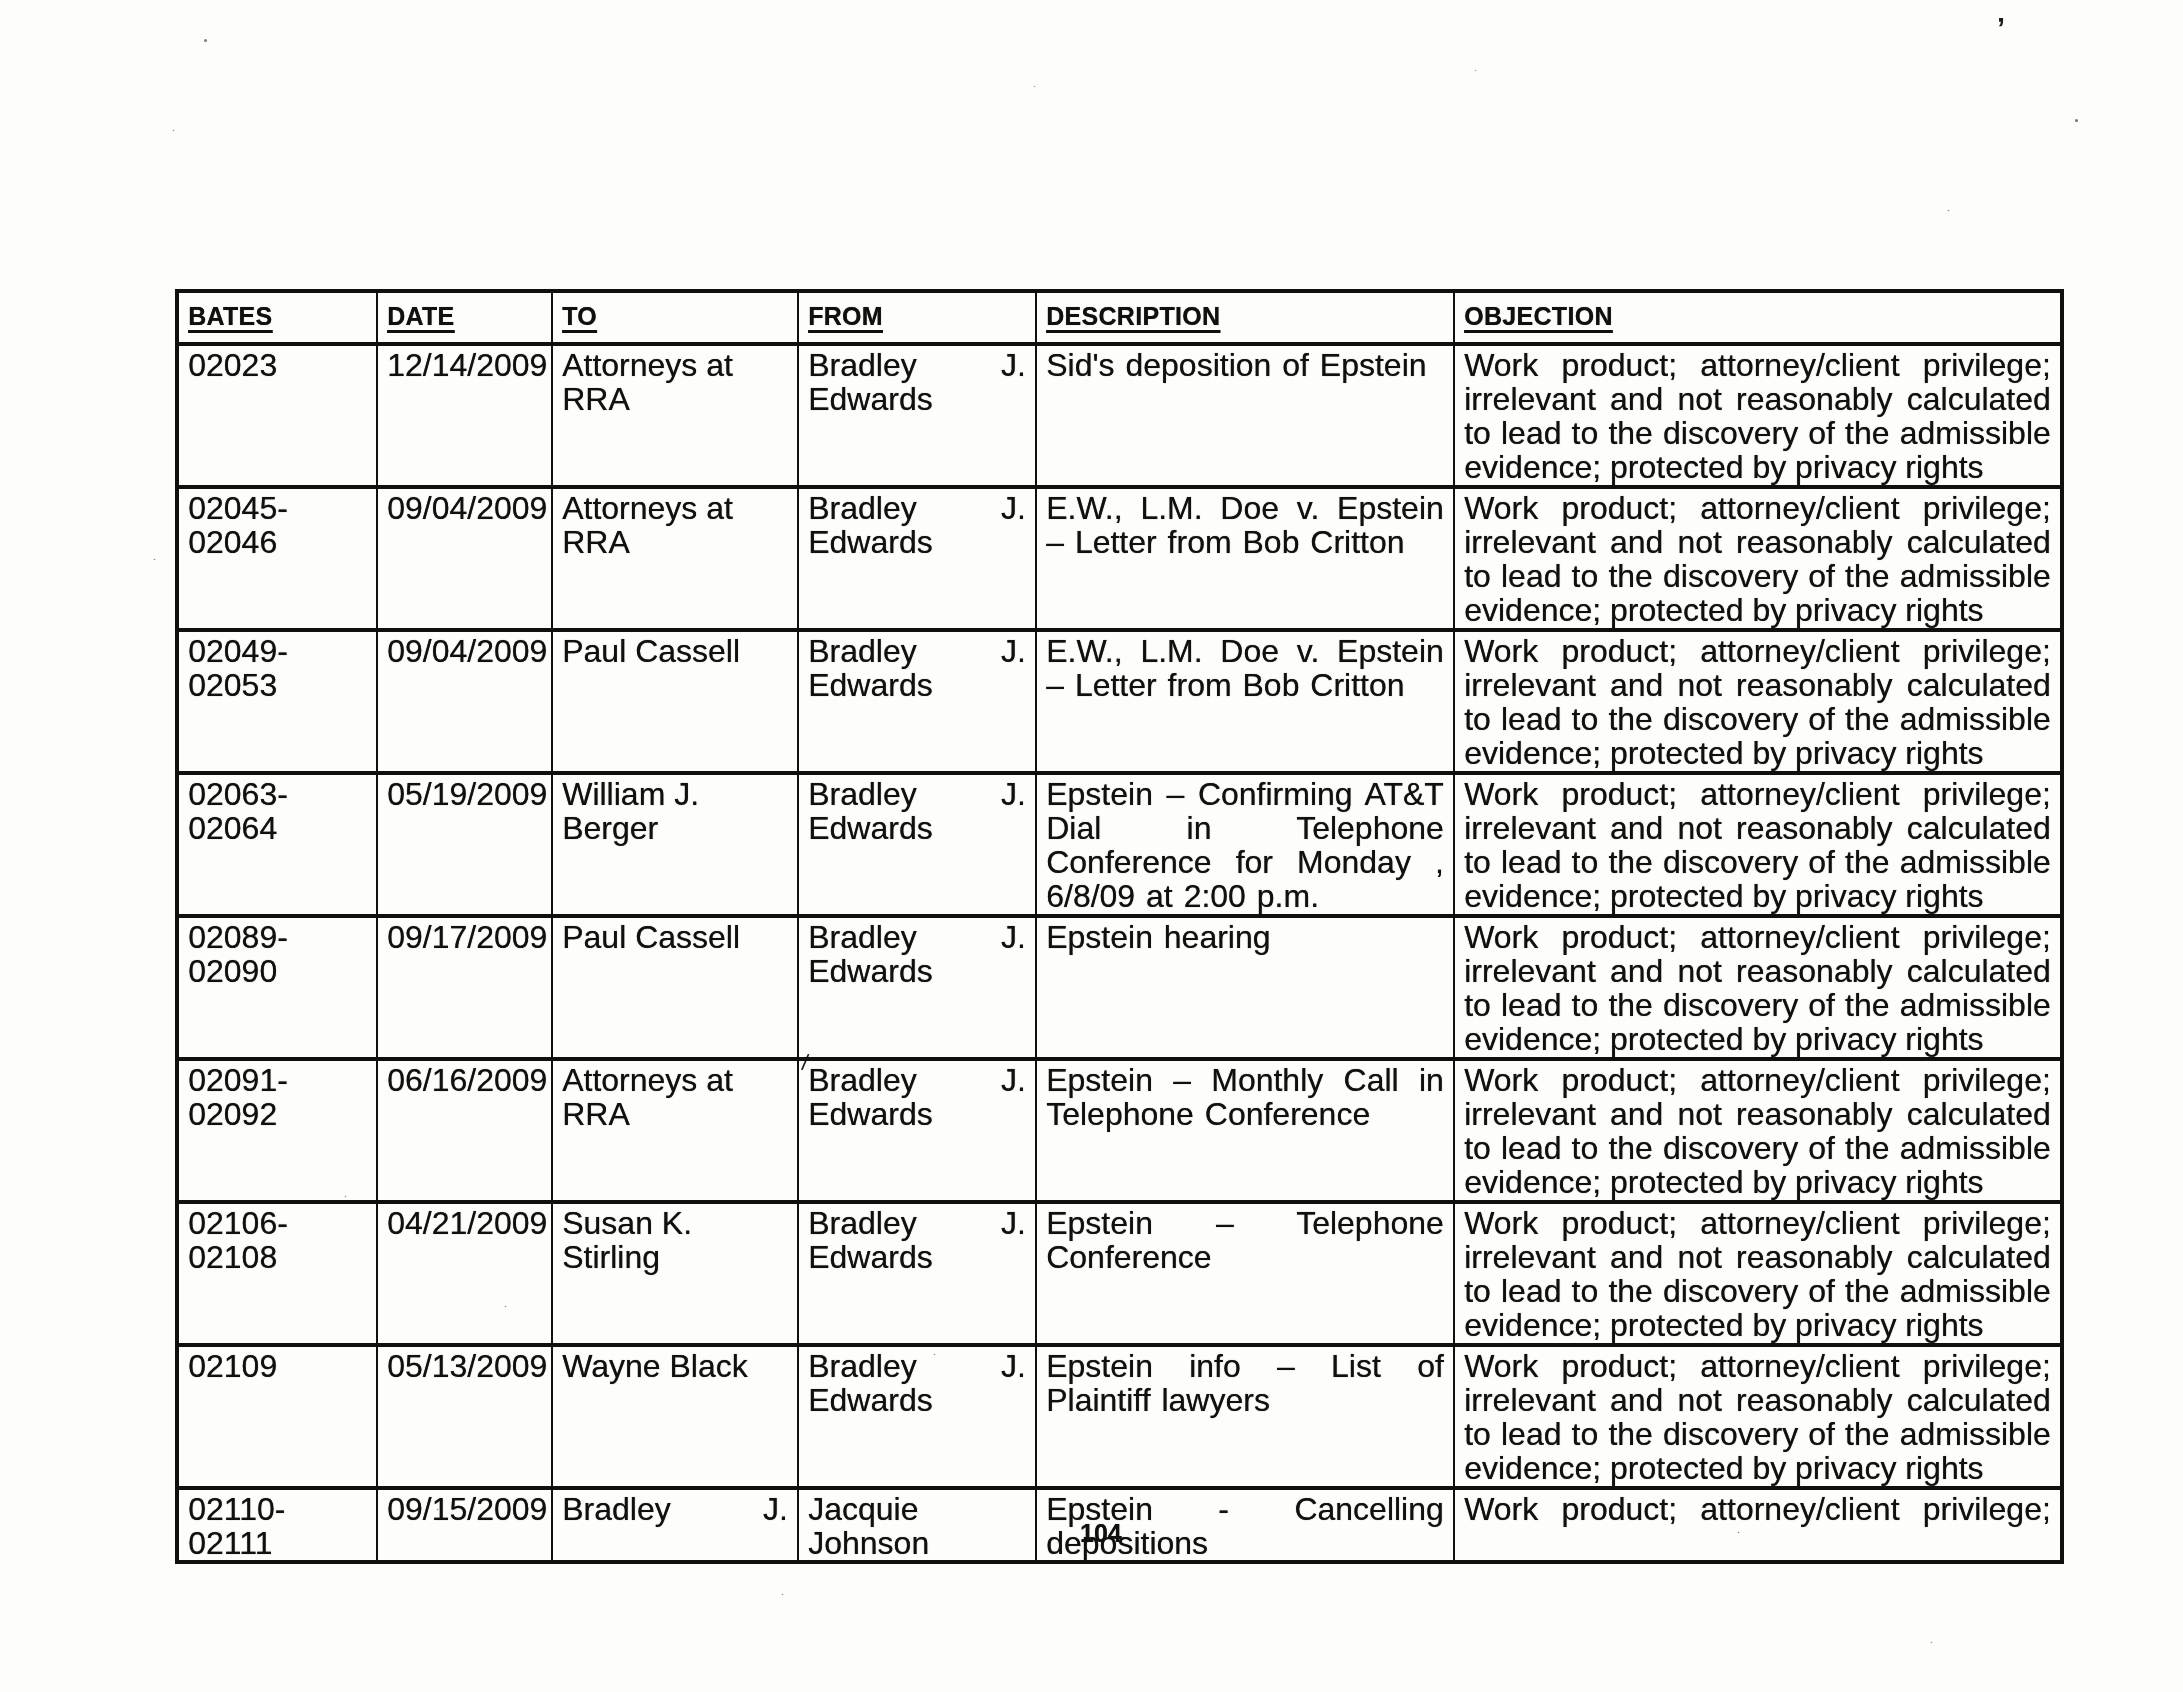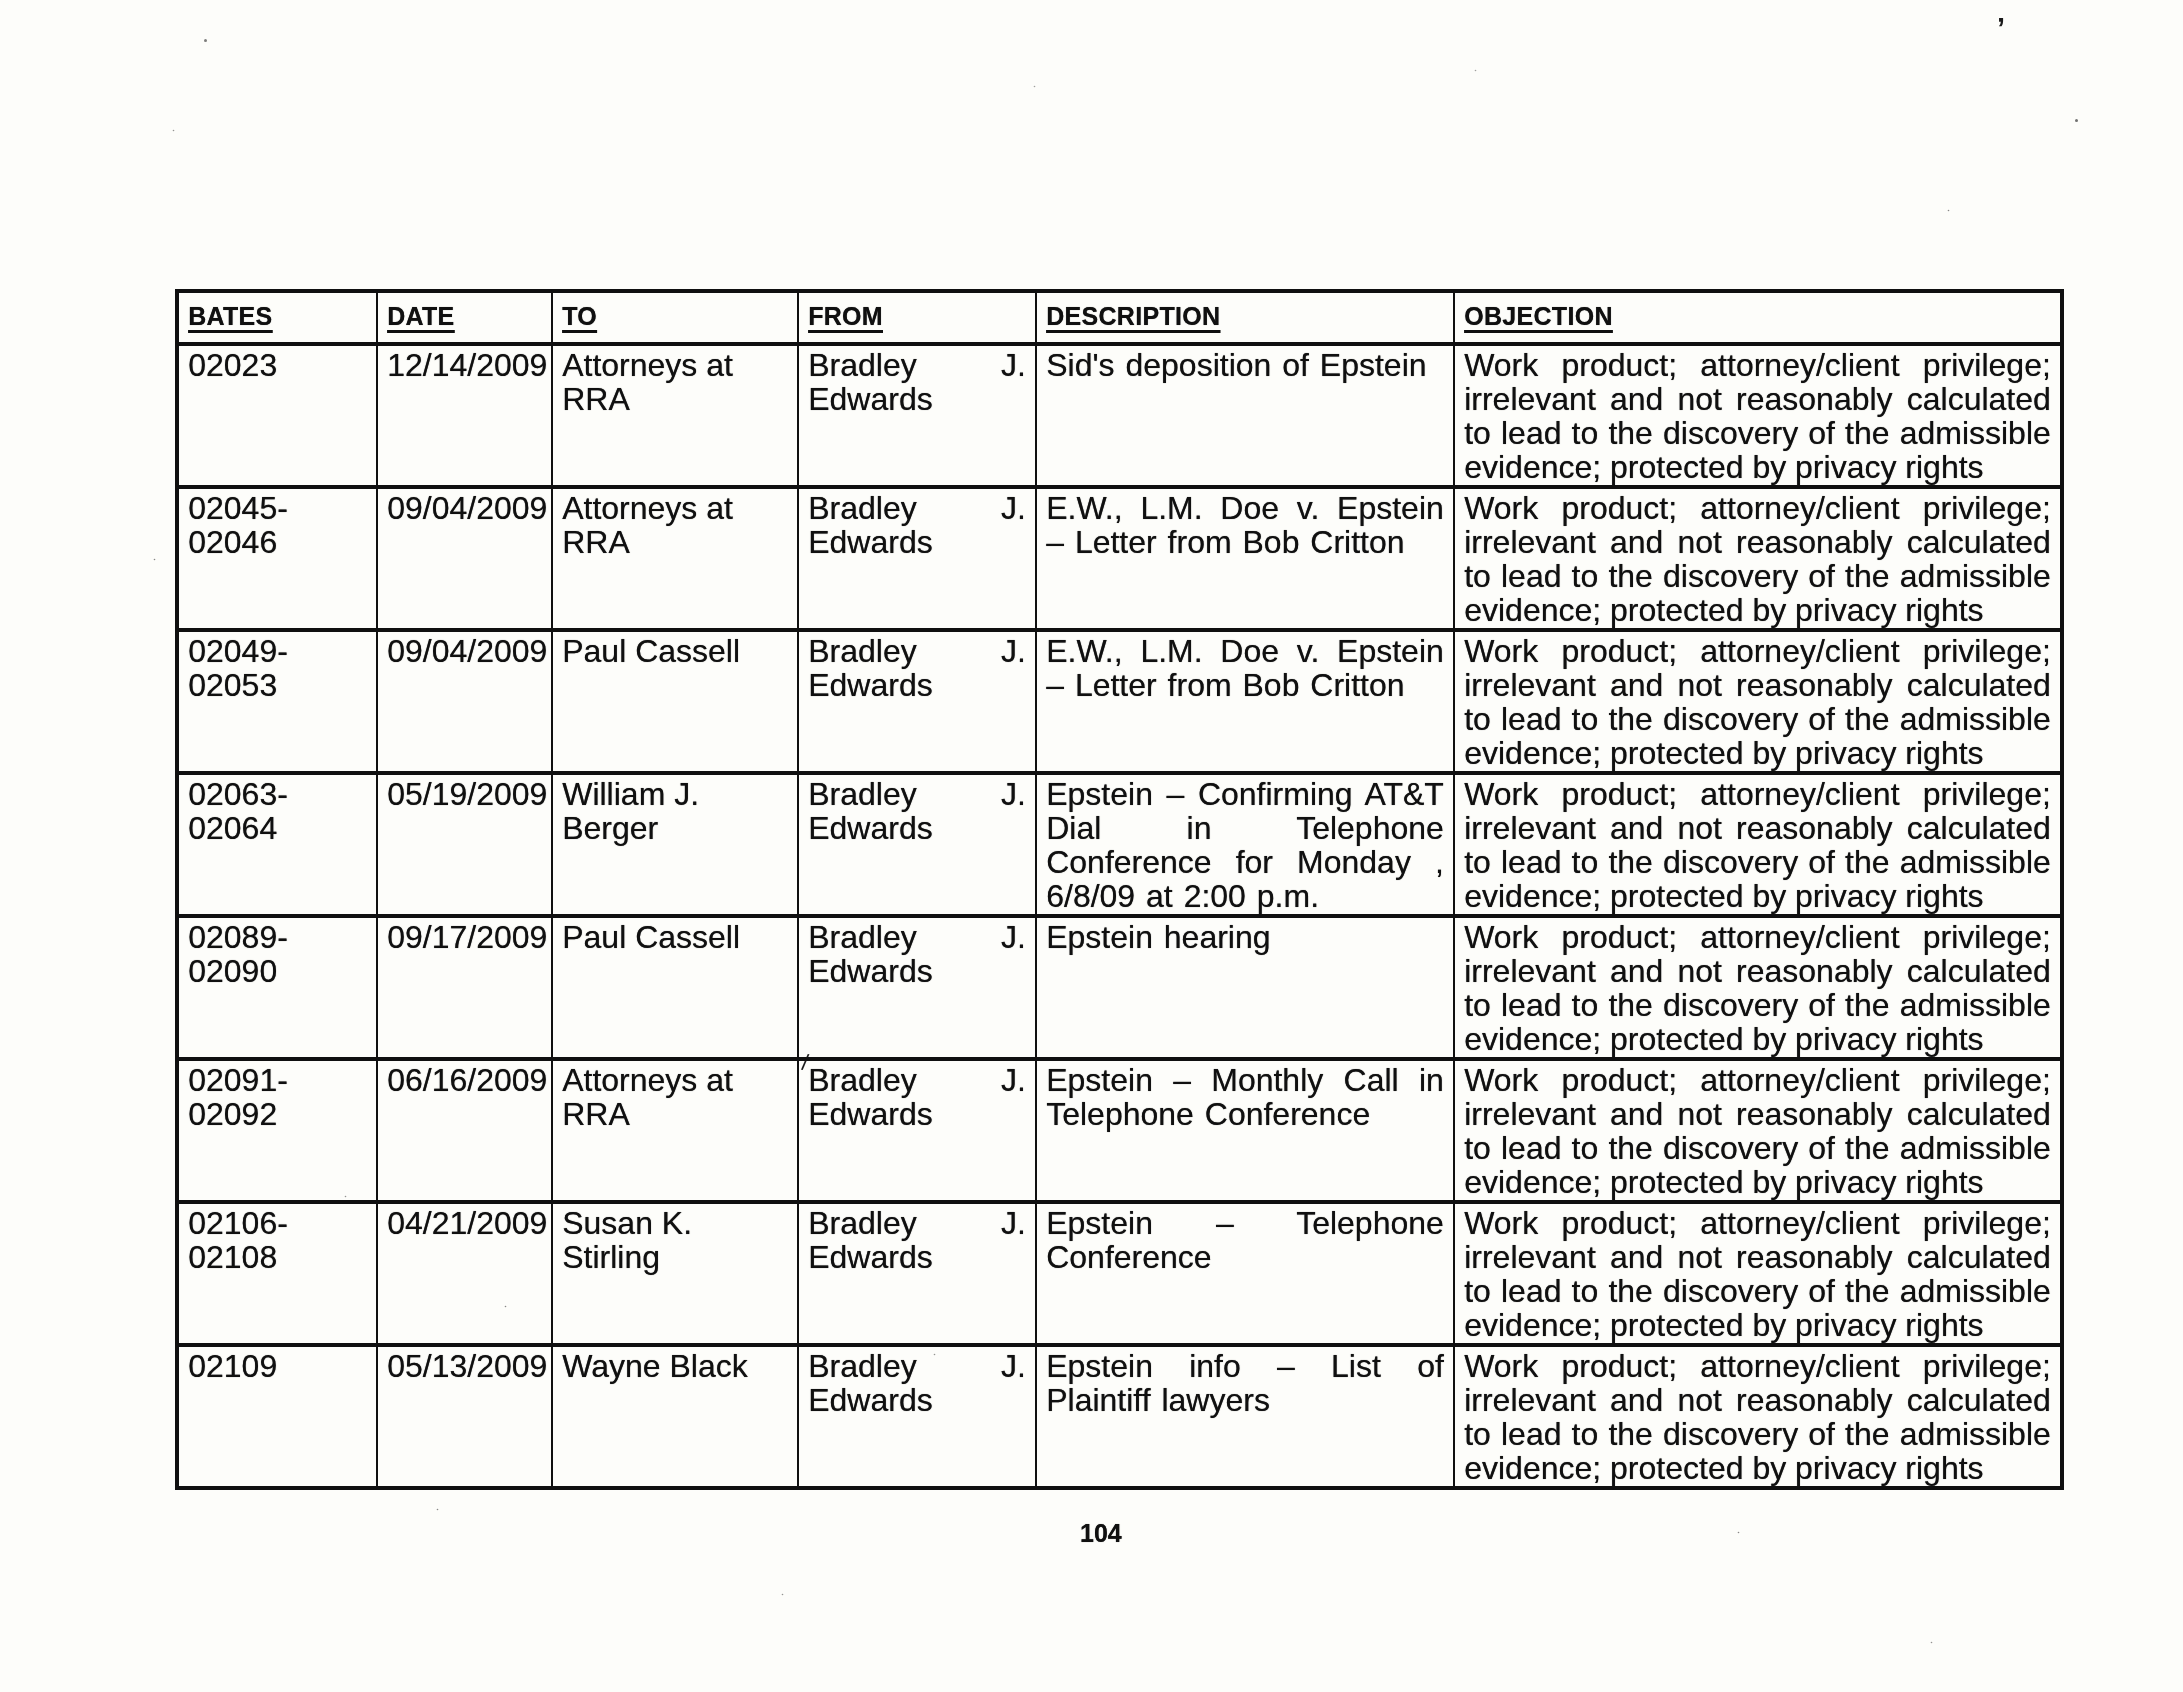--- a/index.html
+++ b/index.html
@@ -217,19 +217,27 @@
         <td class="c-obj">Work product; attorney/client privilege; irrelevant and not reasonably calculated to lead to the discovery of the admissible evidence; protected by privacy rights</td>
       </tr>
       <tr class="data-row">
         <td class="c-bates">02109</td>
         <td class="c-date">05/13/2009</td>
         <td class="c-to">Wayne Black</td>
         <td class="c-from">Bradley J. Edwards</td>
         <td class="c-desc">Epstein info – List of Plaintiff lawyers</td>
         <td class="c-obj">Work product; attorney/client privilege; irrelevant and not reasonably calculated to lead to the discovery of the admissible evidence; protected by privacy rights</td>
       </tr>
+      <tr class="cut-row">
+        <td class="c-bates">02110-02111</td>
+        <td class="c-date">09/15/2009</td>
+        <td class="c-to">Bradley J.</td>
+        <td class="c-from">Jacquie Johnson</td>
+        <td class="c-desc">Epstein - Cancelling depositions</td>
+        <td class="c-obj">Work product; attorney/client privilege;</td>
+      </tr>
     </tbody>
   </table>
 
   <div class="page-number">104</div>
 
 </div>
 
 
 </body></html>

